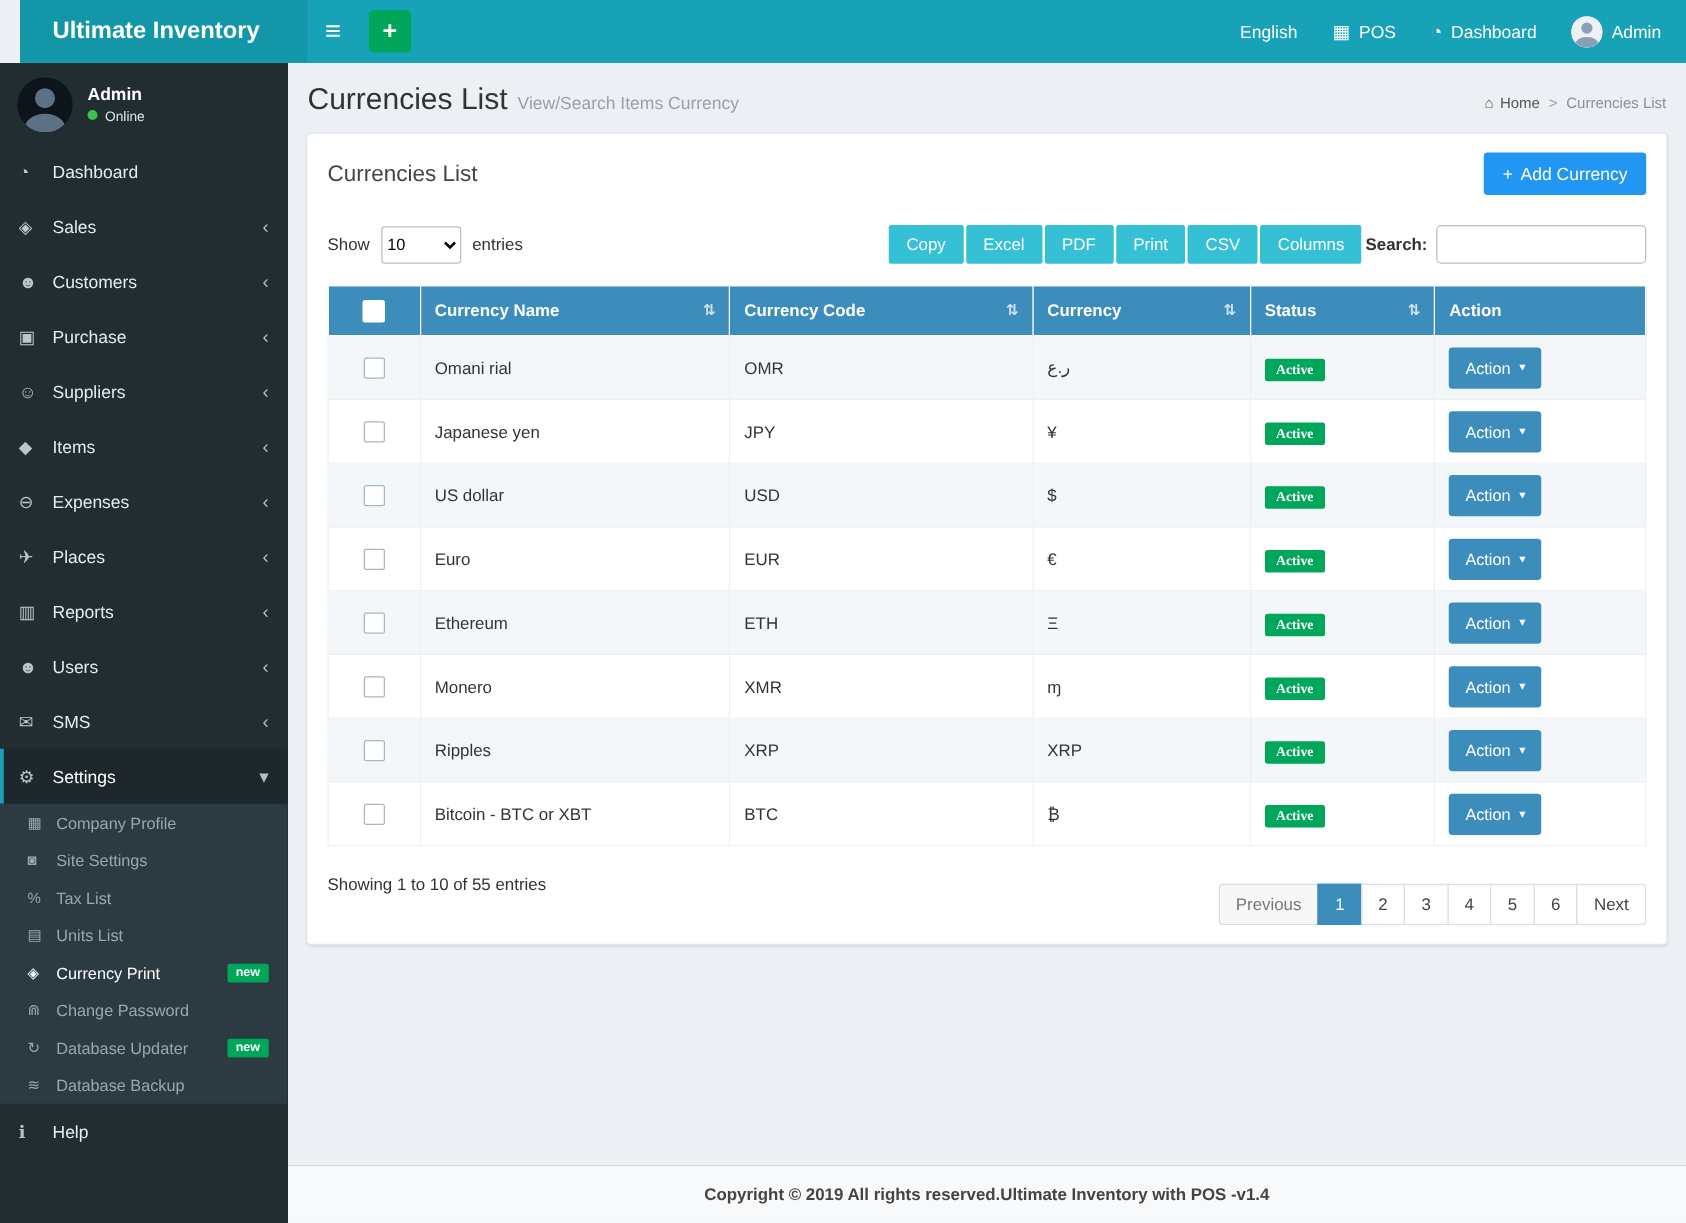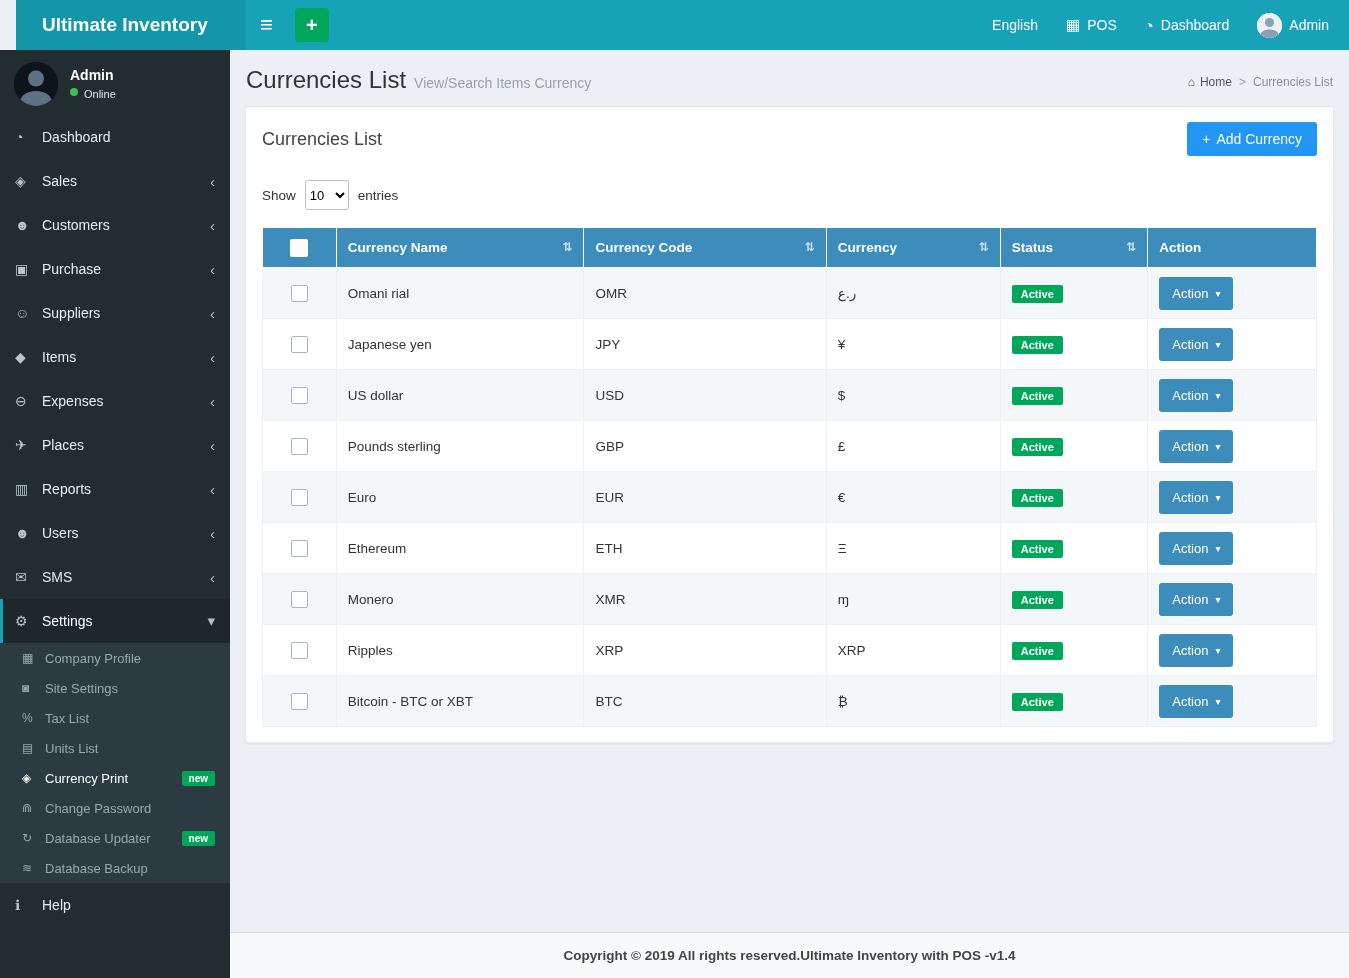--- a/index.html
+++ b/index.html
@@ -52,40 +52,40 @@
   .breadcrumb .home { cursor:pointer; display:flex; gap:5px; align-items:center; }
   
   .card { background:#fff; margin:0 15px; border:1px solid #e4e9ee; border-radius:4px;
           box-shadow:0 1px 2px rgba(0,0,0,.08); padding:15px 16px; }
   .card-top { display:flex; justify-content:space-between; align-items:center; }
   .card-title { font-size:18px; color:#444; }
   .btn-add { background:#2196f3; color:#fff; border:none; border-radius:3px; padding:9px 15px;
              font-size:14px; display:flex; align-items:center; gap:6px; cursor:pointer; }
   .toolbar { display:flex; justify-content:space-between; align-items:center; margin-top:24px; }
   .length-ctrl { display:flex; align-items:center; gap:9px; font-size:13.5px; }
-  .length-ctrl select { height:30px; width:44px; border:1px solid #b9bfc6; border-radius:3px; font-size:13px; background:#fff; cursor:pointer; }
+  .length-ctrl select { height:30px; width:64px; border:1px solid #b9bfc6; border-radius:3px; font-size:13px; background:#fff; cursor:pointer; }
   .toolbar-right { display:flex; align-items:center; }
   .btn-group { display:flex; gap:2px; }
   .btn-export { background:#36c0d6; color:#fff; border:none; height:31px; padding:0 14px;
                 font-size:13.5px; border-radius:2px; cursor:pointer; }
   .search-ctrl { display:flex; align-items:center; gap:7px; font-size:13.5px; font-weight:bold; margin-left:3px; }
   .search-ctrl input { width:168px; height:31px; border:1px solid #b9bfc6; border-radius:4px; padding:0 9px; font-size:13px; }
   
   table { width:100%; border-collapse:collapse; margin-top:17px; font-size:13.5px; }
   thead th { background:#3c8dbc; color:#fff; height:40px; padding:0 11px; text-align:left;
              border:1px solid #fff; cursor:pointer; }
   thead th.no-sort { cursor:default; }
   .th-in { display:flex; justify-content:space-between; }
   .sort-ico { font-size:12px; color:#cfe2ef; margin-left:8px; }
   tbody td { border:1px solid #eef1f4; height:51px; padding:0 11px; color:#333; }
   tbody tr:nth-child(odd) { background:#f4f7f9; }
   .cb-cell { text-align:center; }
   .cb { display:inline-block; width:17px; height:17px; border:1px solid #a9b6bd; background:#fff; border-radius:2px; cursor:pointer; vertical-align:middle; }
   th .cb { border:none; width:18px; height:18px; }
-  .badge-active { background:#00a65a; color:#fff; font-size:11px; font-weight:bold; padding:3px 9px; border-radius:2px; }
+  .badge-active { background:#00a65a; color:#fff; font-size:11px; font-weight:bold; padding:3px 9px; border-radius:2px;font-family:Liberation Serif, serif; }
   .btn-action { background:#3c8dbc; color:#fff; border:none; border-radius:3px; padding:9px 13px;
                 font-size:13px; display:inline-flex; align-items:center; gap:7px; cursor:pointer; }
   .caret { font-size:10px; }
   
   .table-footer { display:flex; justify-content:space-between; align-items:flex-start; margin-top:16px; }
   .table-info { font-size:13.5px; padding-top:7px; }
   .pagination { display:flex; margin-top:14px; }
   .page-item { padding:8px 13px; border:1px solid #ddd; margin-left:-1px; background:#fff;
                font-size:13.5px; color:#444; cursor:pointer; min-width:18px; text-align:center; }
   .page-item.prev { border-radius:3px 0 0 3px; margin-left:0; background:#f7f7f7; color:#777; }
@@ -281,20 +281,34 @@
       </button>
     </div>
 
     <div class="toolbar">
       <div class="length-ctrl">
         <span>Show</span>
         <select>
           <option selected="">10</option>
         </select>
         <span>entries</span>
+      </div>
+      <div class="toolbar-right">
+        <div class="btn-group">
+          <button class="btn-export">Copy</button>
+          <button class="btn-export">Excel</button>
+          <button class="btn-export">PDF</button>
+          <button class="btn-export">Print</button>
+          <button class="btn-export">CSV</button>
+          <button class="btn-export">Columns</button>
+        </div>
+        <div class="search-ctrl">
+          <span>Search:</span>
+          <input type="text" style="">
+        </div>
       </div>
     </div>
 
     <table>
       <colgroup>
           <col style="width:7%">
           <col style="width:23.5%">
           <col style="width:23%">
           <col style="width:16.5%">
           <col style="width:14%">
@@ -363,31 +377,20 @@
           <td>USD</td>
           <td>$</td>
           <td><span class="badge-active">Active</span></td>
           <td><button class="btn-action">
                 <span>Action</span>
                 <span class="caret">▾</span>
               </button></td>
         </tr>
         <tr>
           <td class="cb-cell"><span class="cb"></span></td>
-          <td>Pounds sterling</td>
-          <td>GBP</td>
-          <td>£</td>
-          <td><span class="badge-active">Active</span></td>
-          <td><button class="btn-action">
-                <span>Action</span>
-                <span class="caret">▾</span>
-              </button></td>
-        </tr>
-        <tr>
-          <td class="cb-cell"><span class="cb"></span></td>
           <td>Euro</td>
           <td>EUR</td>
           <td>€</td>
           <td><span class="badge-active">Active</span></td>
           <td><button class="btn-action">
                 <span>Action</span>
                 <span class="caret">▾</span>
               </button></td>
         </tr>
         <tr>
@@ -430,20 +433,33 @@
           <td>₿</td>
           <td><span class="badge-active">Active</span></td>
           <td><button class="btn-action">
                 <span>Action</span>
                 <span class="caret">▾</span>
               </button></td>
         </tr>
       </tbody>
     </table>
 
+    <div class="table-footer">
+      <div class="table-info">Showing 1 to 10 of 55 entries</div>
+      <div class="pagination">
+        <span class="page-item prev">Previous</span>
+        <span class="page-item active">1</span>
+        <span class="page-item">2</span>
+        <span class="page-item">3</span>
+        <span class="page-item">4</span>
+        <span class="page-item">5</span>
+        <span class="page-item">6</span>
+        <span class="page-item next">Next</span>
+      </div>
+    </div>
   </section>
 
   <footer class="main-footer">
     <span>Copyright © 2019 All rights reserved.</span>
     <span>Ultimate Inventory with POS -v1.4</span>
   </footer>
 
 </main>
 
 </body></html>

